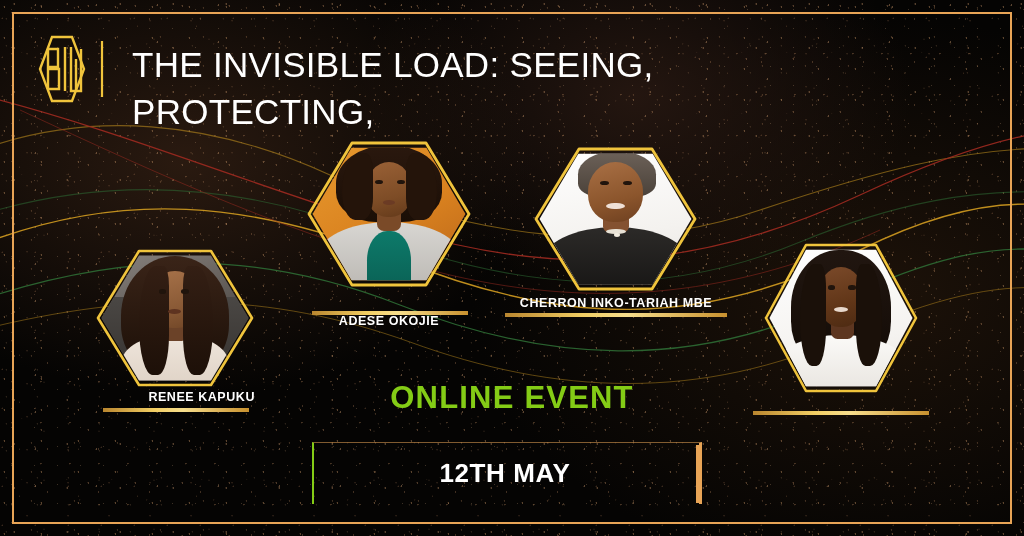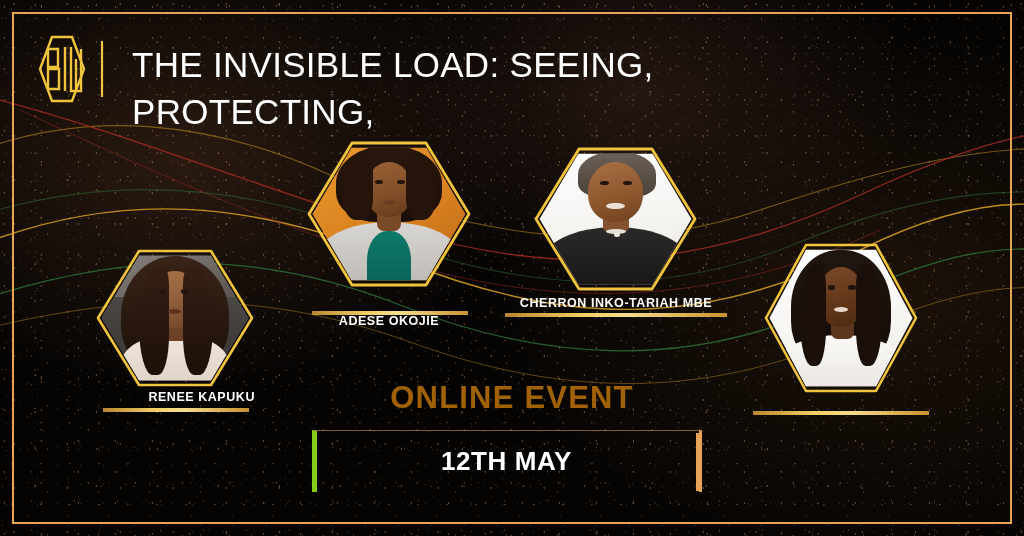--- a/index.html
+++ b/index.html
@@ -120,32 +120,32 @@
   .name-underline{
     position:absolute;
     height:3.5px;
     background:linear-gradient(90deg,#B9862F 0%,#F2CE63 35%,#F7DE8C 55%,#C8912F 100%);
   }
 
   
   .online-event{
     position:absolute;left:0;right:0;top:380px;
     text-align:center;
-    color:#a16207;
+    color:#84cc16;
     font-size:31px;
     font-weight:700;
     letter-spacing:1.2px;
     text-transform:uppercase;
   }
   .detail-box{
     position:absolute;
-    left:312px;top:430px;
+    left:312px;top:442px;
     width:390px;height:62px;
     border-top:1px solid rgba(232,164,86,.55);
-    border-left:5px solid #84cc16;
+    border-left:2px solid #84cc16;
     border-right:3px solid #E8A456;
     display:flex;align-items:center;
   }
   .detail-cell{
     flex:1;
     text-align:center;
     color:#fff;
     font-size:26px;
     font-weight:700;
     letter-spacing:.6px;

